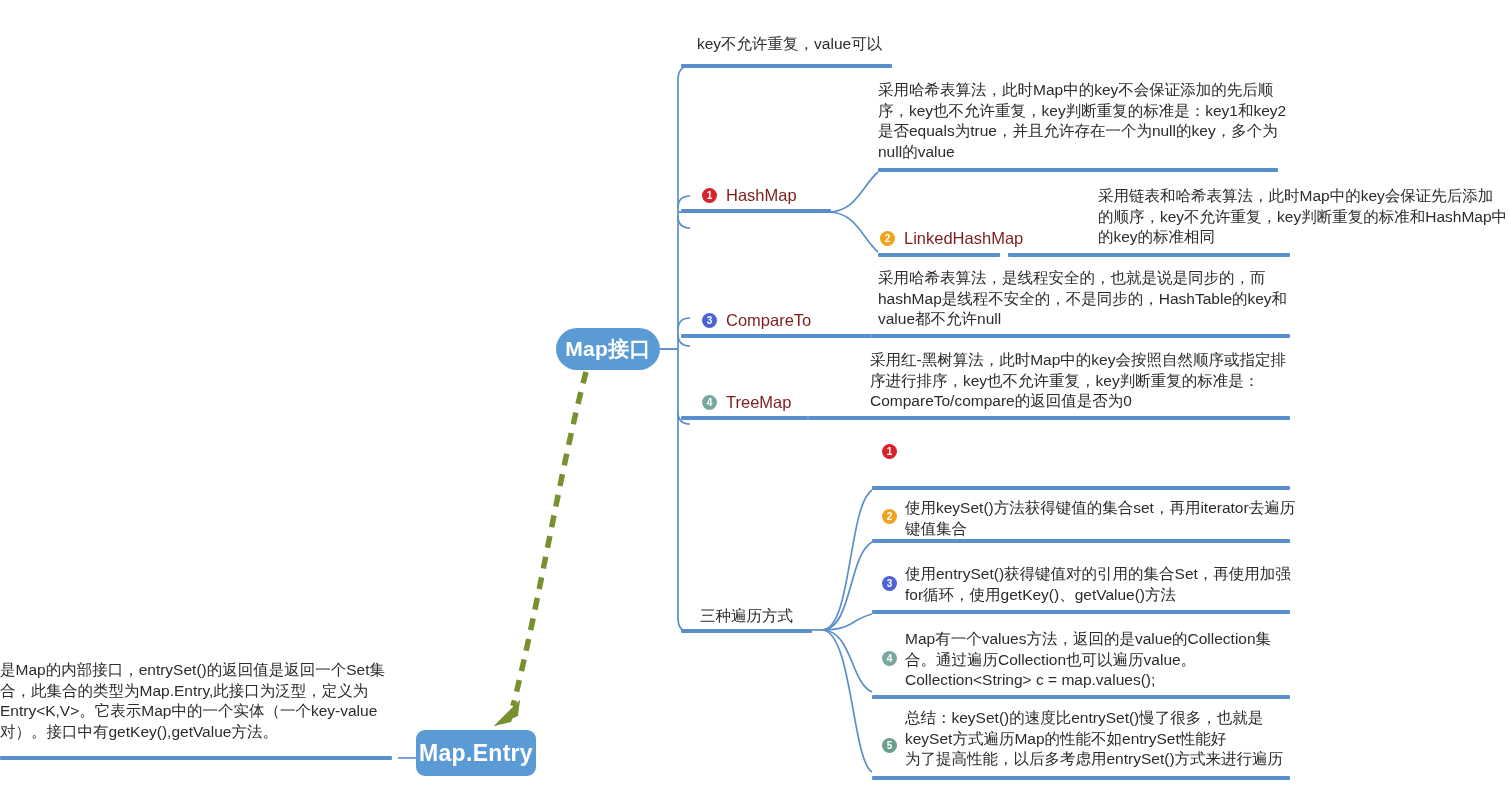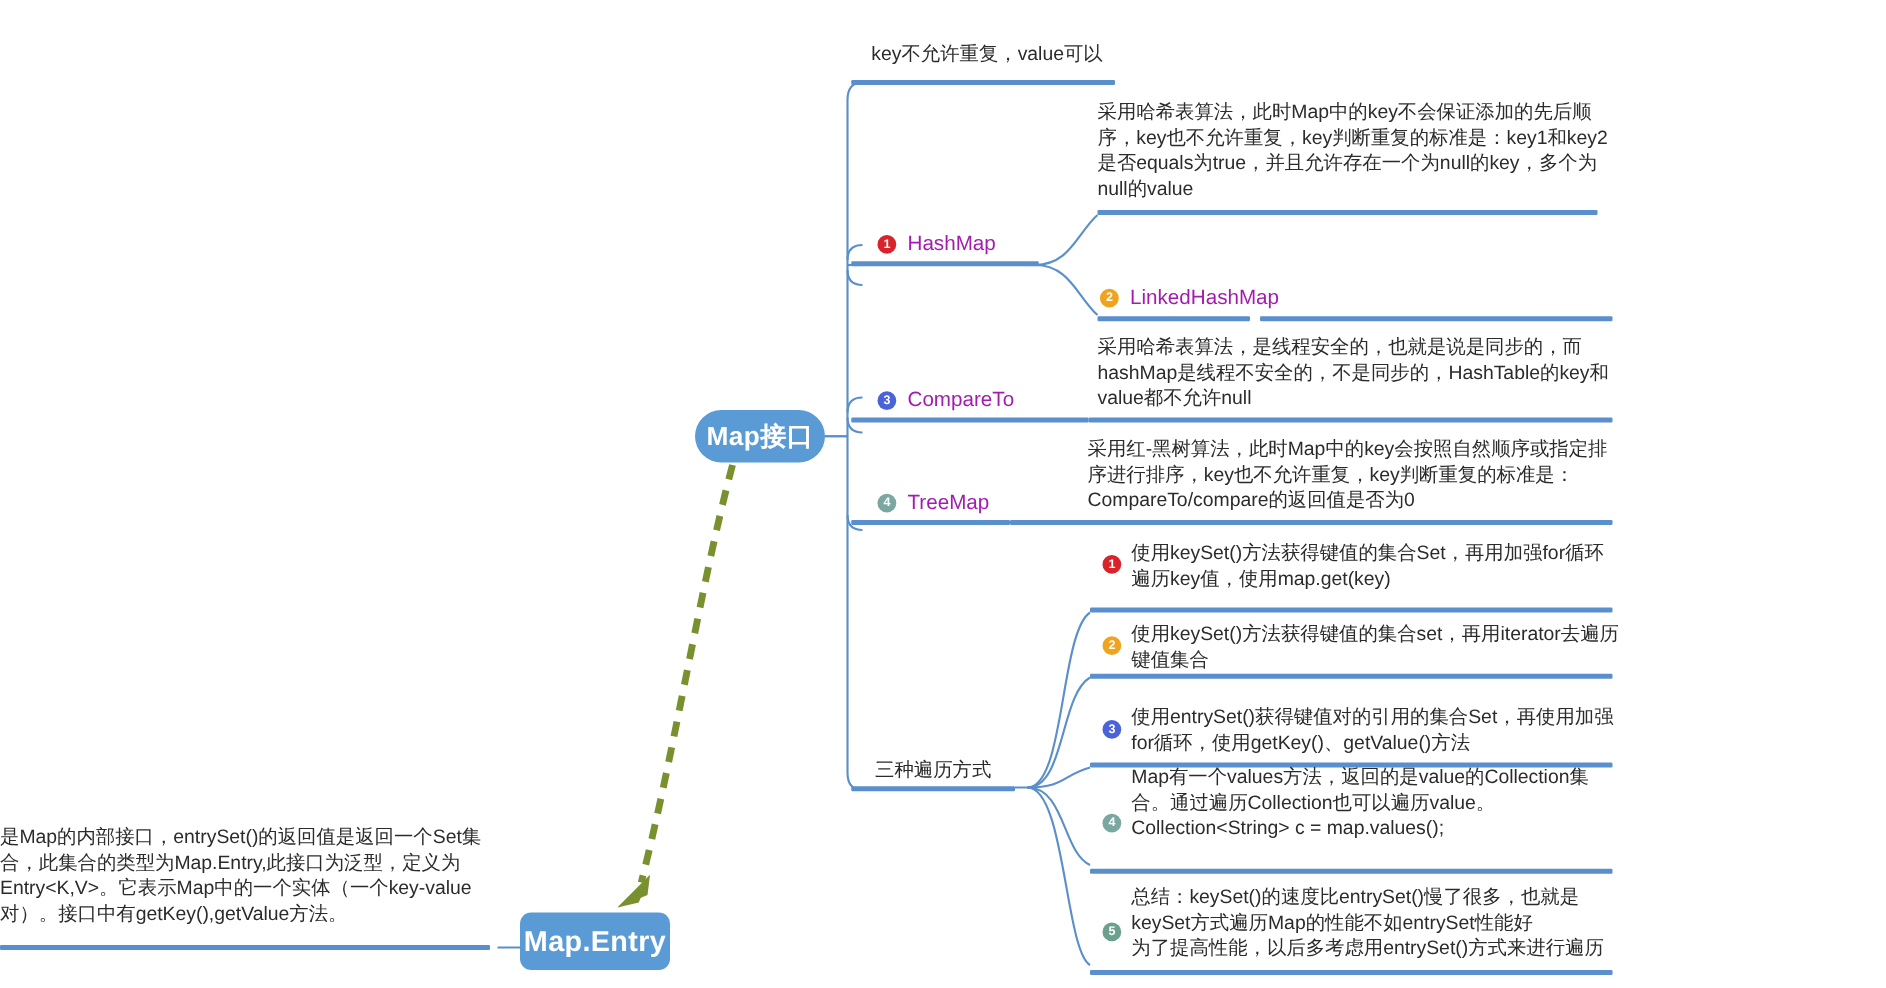--- a/index.html
+++ b/index.html
@@ -71,21 +71,21 @@
   
   .labelrow {
     position: absolute;
     display: flex;
     align-items: center;
     gap: 9px;
     box-sizing: border-box;
   }
   .labelrow .lbl {
     font-size: 16.5px;
-    color: #a21caf;
+    color: #7f1d1d;
     white-space: nowrap;
   }
 
   
   .badge {
     width: 15px; height: 15px;
     border-radius: 50%;
     color: #fff;
     font-size: 10px;
     line-height: 15px;
@@ -188,20 +188,23 @@
     <span class="txt">采用哈希表算法，此时Map中的key不会保证添加的先后顺序，key也不允许重复，key判断重复的标准是：key1和key2是否equals为true，并且允许存在一个为null的key，多个为null的value</span>
   </div>
   <div class="ubar" style="left:878px; top:168px; width:400px;"></div>
 
   <div class="labelrow" style="left:880px; top:229px;">
     <span class="badge b2">2</span>
     <span class="lbl">LinkedHashMap</span>
   </div>
   <div class="ubar" style="left:878px; top:253px; width:122px;"></div>
 
+  <div class="topic" style="left:1098px; top:186px; width:410px;">
+    <span class="txt">采用链表和哈希表算法，此时Map中的key会保证先后添加的顺序，key不允许重复，key判断重复的标准和HashMap中的key的标准相同</span>
+  </div>
   <div class="ubar" style="left:1008px; top:253px; width:282px;"></div>
 
   <div class="labelrow" style="left:702px; top:311px;">
     <span class="badge b3">3</span>
     <span class="lbl">CompareTo</span>
   </div>
   <div class="ubar" style="left:681px; top:334px; width:190px;"></div>
 
   <div class="topic" style="left:878px; top:268px; width:412px;">
     <span class="txt">采用哈希表算法，是线程安全的，也就是说是同步的，而hashMap是线程不安全的，不是同步的，HashTable的key和value都不允许null</span>
@@ -216,39 +219,36 @@
 
   <div class="topic" style="left:870px; top:350px; width:418px;">
     <span class="txt">采用红-黑树算法，此时Map中的key会按照自然顺序或指定排序进行排序，key也不允许重复，key判断重复的标准是：CompareTo/compare的返回值是否为0</span>
   </div>
   <div class="ubar" style="left:808px; top:416px; width:482px;"></div>
 
   <div class="plainlabel" style="left:700px; top:606px;">三种遍历方式</div>
   <div class="ubar" style="left:681px; top:629px; width:131px;"></div>
 
   <div class="numtag b1" style="left:882px; top:444px; background:#d8232a;">1</div>
-  <div class="topic" style="left:905px; top:433px; width:392px;">
-    <span class="txt">使用keySet()方法获得键值的集合Set，再用加强for循环遍历key值，使用map.get(key)</span>
-  </div>
   <div class="ubar" style="left:872px; top:486px; width:418px;"></div>
 
   <div class="numtag b2" style="left:882px; top:509px; background:#f0a31c;">2</div>
   <div class="topic" style="left:905px; top:498px; width:392px;">
     <span class="txt">使用keySet()方法获得键值的集合set，再用iterator去遍历键值集合</span>
   </div>
   <div class="ubar" style="left:872px; top:539px; width:418px;"></div>
 
   <div class="numtag b3" style="left:882px; top:576px; background:#4a63d8;">3</div>
   <div class="topic" style="left:905px; top:564px; width:392px;">
     <span class="txt">使用entrySet()获得键值对的引用的集合Set，再使用加强for循环，使用getKey()、getValue()方法</span>
   </div>
   <div class="ubar" style="left:872px; top:610px; width:418px;"></div>
 
   <div class="numtag b4" style="left:882px; top:651px; background:#7aa8a1;">4</div>
-  <div class="topic" style="left:905px; top:612px; width:392px;">
+  <div class="topic" style="left:905px; top:629px; width:392px;">
     <span class="txt">Map有一个values方法，返回的是value的Collection集合。通过遍历Collection也可以遍历value。Collection&lt;String&gt; c = map.values();</span>
   </div>
   <div class="ubar" style="left:872px; top:695px; width:418px;"></div>
 
   <div class="numtag b5" style="left:882px; top:738px; background:#6ba08e;">5</div>
   <div class="topic" style="left:905px; top:708px; width:392px;">
     <span class="txt">总结：keySet()的速度比entrySet()慢了很多，也就是keySet方式遍历Map的性能不如entrySet性能好
 为了提高性能，以后多考虑用entrySet()方式来进行遍历</span>
   </div>
   <div class="ubar" style="left:872px; top:776px; width:418px;"></div>

